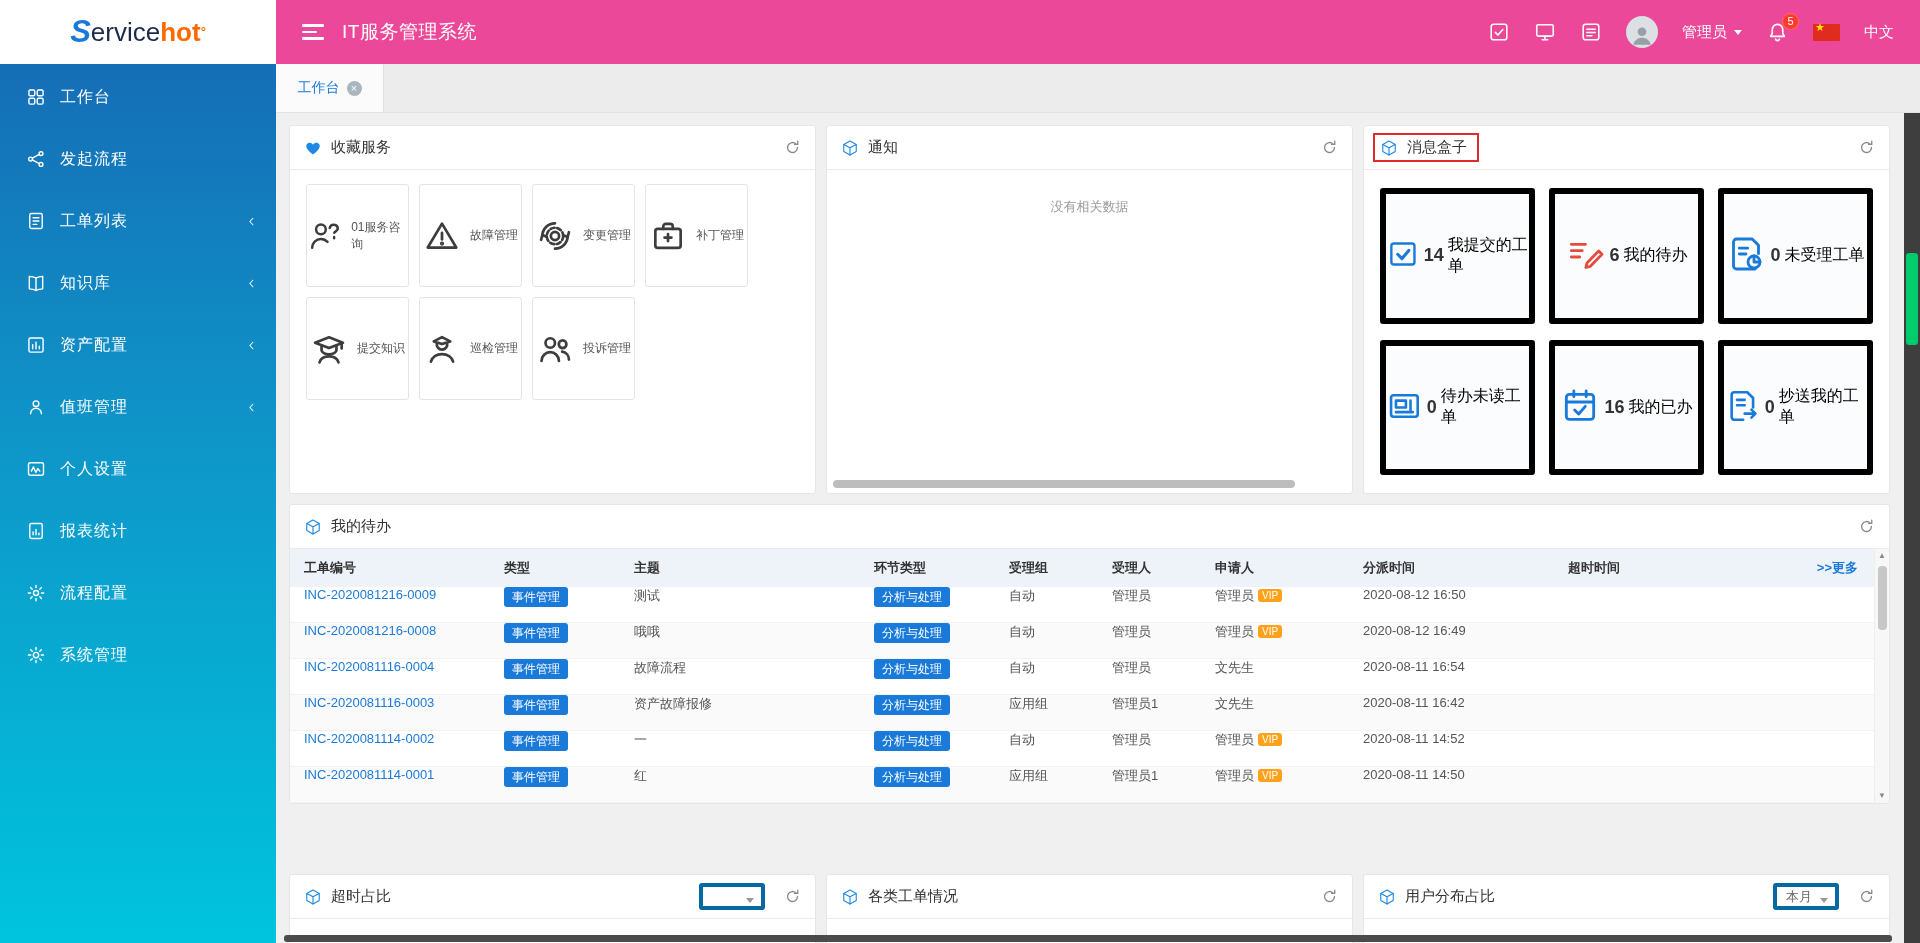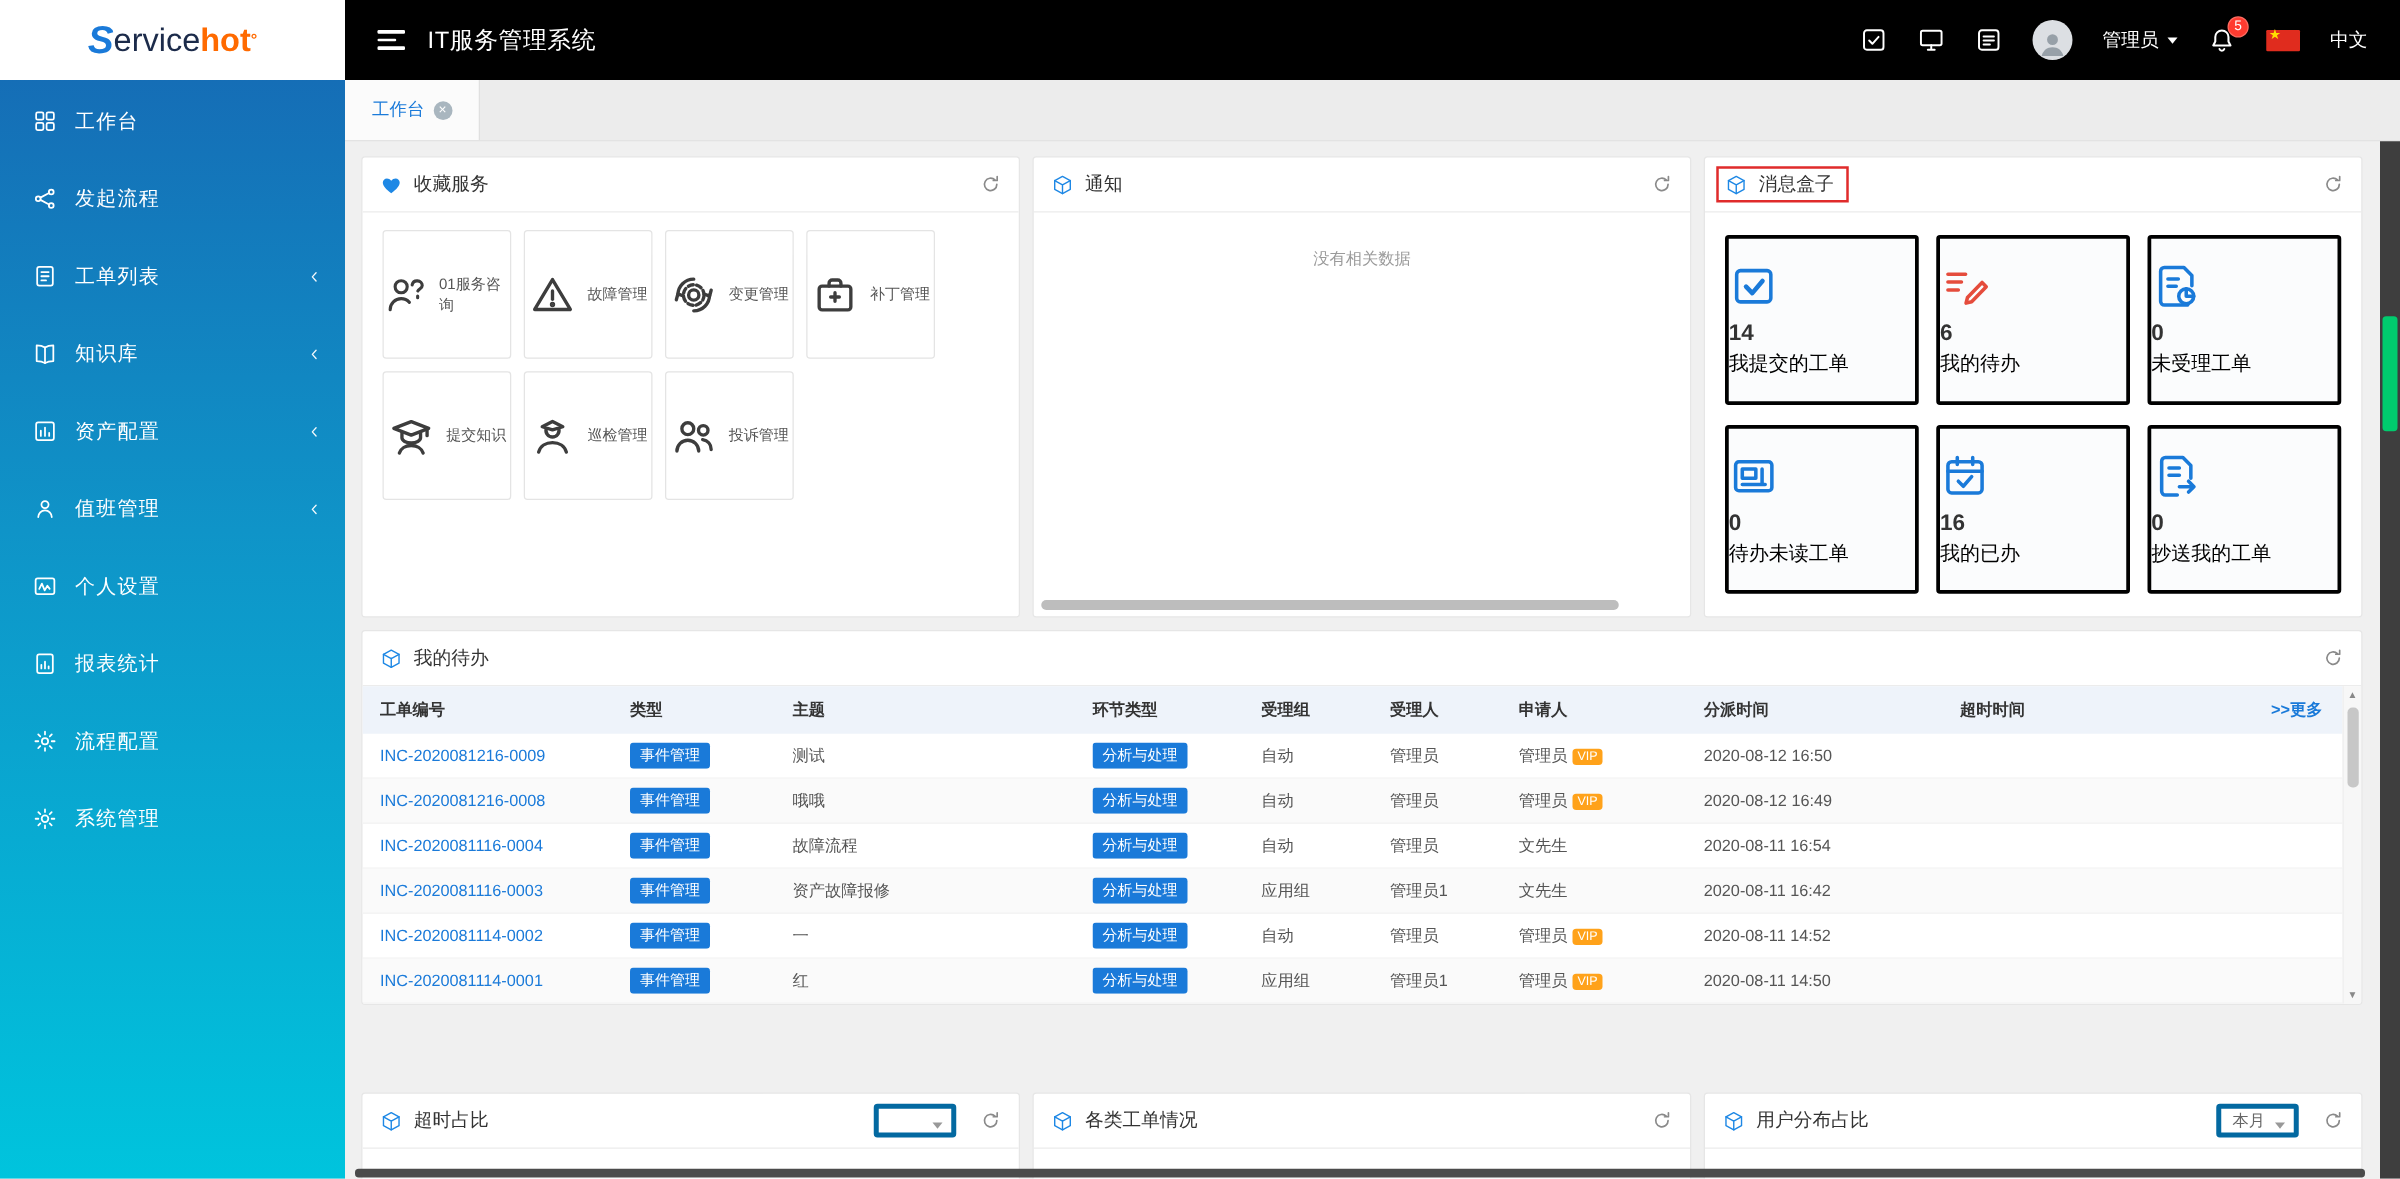--- a/index.html
+++ b/index.html
@@ -16,21 +16,21 @@
 .menu{flex:1;padding-top:2px}
 .nav-item{height:62px;display:flex;align-items:center;gap:14px;padding:0 18px 0 26px;color:#fff;cursor:pointer}
 .nav-label{font-size:16px;flex:1;letter-spacing:1px}
 .ic{display:inline-flex;align-items:center;justify-content:center}
 .ic svg{width:100%;height:100%}
 .nav-ic{width:20px;height:20px;flex:none}
 .chev{width:13px;height:13px;color:rgba(255,255,255,.95);flex:none}
 
 
 .main{flex:1;display:flex;flex-direction:column;position:relative;min-width:0}
-.topbar{height:64px;flex:none;background:#000000;display:flex;align-items:center;color:#fff;padding:0 26px}
+.topbar{height:64px;flex:none;background:#ec4899;display:flex;align-items:center;color:#fff;padding:0 26px}
 .hamburger{width:22px;display:flex;flex-direction:column;gap:4px;margin-right:18px;cursor:pointer}
 .hamburger i{display:block;height:2.5px;background:#fff;border-radius:1px}
 .hamburger i:nth-child(2){width:70%}
 .app-title{font-size:19px;font-weight:500;letter-spacing:.5px}
 .top-right{margin-left:auto;display:flex;align-items:center;gap:24px}
 #tb-icons{display:flex;gap:24px}
 .top-ic-btn{width:22px;height:22px;color:#fff;cursor:pointer}
 .avatar{width:32px;height:32px;border-radius:50%;background:#dcdfe3;color:#97a0a8;overflow:hidden;display:inline-flex;align-items:flex-end;justify-content:center;cursor:pointer}
 .avatar svg{width:26px;height:26px}
 .user{display:flex;align-items:center;gap:7px;font-size:15px;cursor:pointer}
@@ -65,30 +65,30 @@
 .svc-ic{width:38px;height:38px;color:#3d3d3d}
 .svc-label{font-size:12px;color:#555}
 
 
 .notice-body{position:relative;height:calc(100% - 44px)}
 .empty-text{text-align:center;color:#9a9a9a;font-size:13px;padding-top:28px}
 .hscroll-thumb{position:absolute;bottom:5px;left:6px;width:88%;height:8px;background:#bdbdbd;border-radius:4px;cursor:pointer}
 
 
 .stats-grid{padding:18px 16px;display:grid;grid-template-columns:repeat(3,1fr);gap:16px 14px;height:calc(100% - 44px)}
-.stat-card{background:#fbfcfd;border:3px solid #000000;border-radius:3px;display:flex;flex-direction:column;justify-content:center;gap:4px;cursor:pointer}
+.stat-card{background:#fbfcfd;border:6px solid #000000;border-radius:3px;display:flex;flex-direction:row;align-items:center;justify-content:center;gap:4px;cursor:pointer}
 .stat-ic{width:40px;height:40px;margin-bottom:3px}
 .stat-num{font-size:18px;font-weight:bold;color:#333}
 .stat-label{font-size:16px;color:#000000}
 
 
 .todo-panel{margin-top:10px;height:300px}
 .table-wrap{position:relative;height:calc(100% - 44px);padding-right:15px}
 .thead{display:flex;align-items:center;height:38px;background:#eef3fa;padding-left:14px;font-size:13px;font-weight:bold;color:#333}
-.trow{display:flex;align-items:center;height:36px;padding-left:14px;border-bottom:1px solid #f2f2f2;font-size:13px;color:#555}
+.trow{display:flex;align-items:flex-start;height:36px;padding-left:14px;border-bottom:1px solid #f2f2f2;font-size:13px;color:#555}
 .trow:nth-child(even){background:#fafafa}
 .tcell{padding-right:8px;white-space:nowrap;overflow:hidden;flex:none}
 .c0{width:200px}.c1{width:130px}.c2{width:240px}.c3{width:135px}.c4{width:103px}.c5{width:103px}.c6{width:148px}.c7{width:205px}.c8{width:170px}
 .c9{flex:1;text-align:right;padding-right:16px}
 .lnk{color:#1a7ad9;cursor:pointer;text-decoration:none}
 .badge{display:inline-block;background:#1a7ad9;color:#fff;font-size:12px;padding:3px 8px;border-radius:3px;line-height:1.2}
 .vip{display:inline-block;background:#ffa21a;color:#fff;font-size:10px;padding:1px 4px;border-radius:3px;margin-left:4px;vertical-align:1px}
 .more-lnk{color:#1a7ad9;cursor:pointer;font-weight:bold}
 .vscroll{position:absolute;right:0;top:0;bottom:0;width:15px;background:#f7f7f7;border-left:1px solid #eee;text-align:center;cursor:pointer}
 .vscroll .arr{display:block;font-size:8px;color:#888;line-height:14px;user-select:none}

